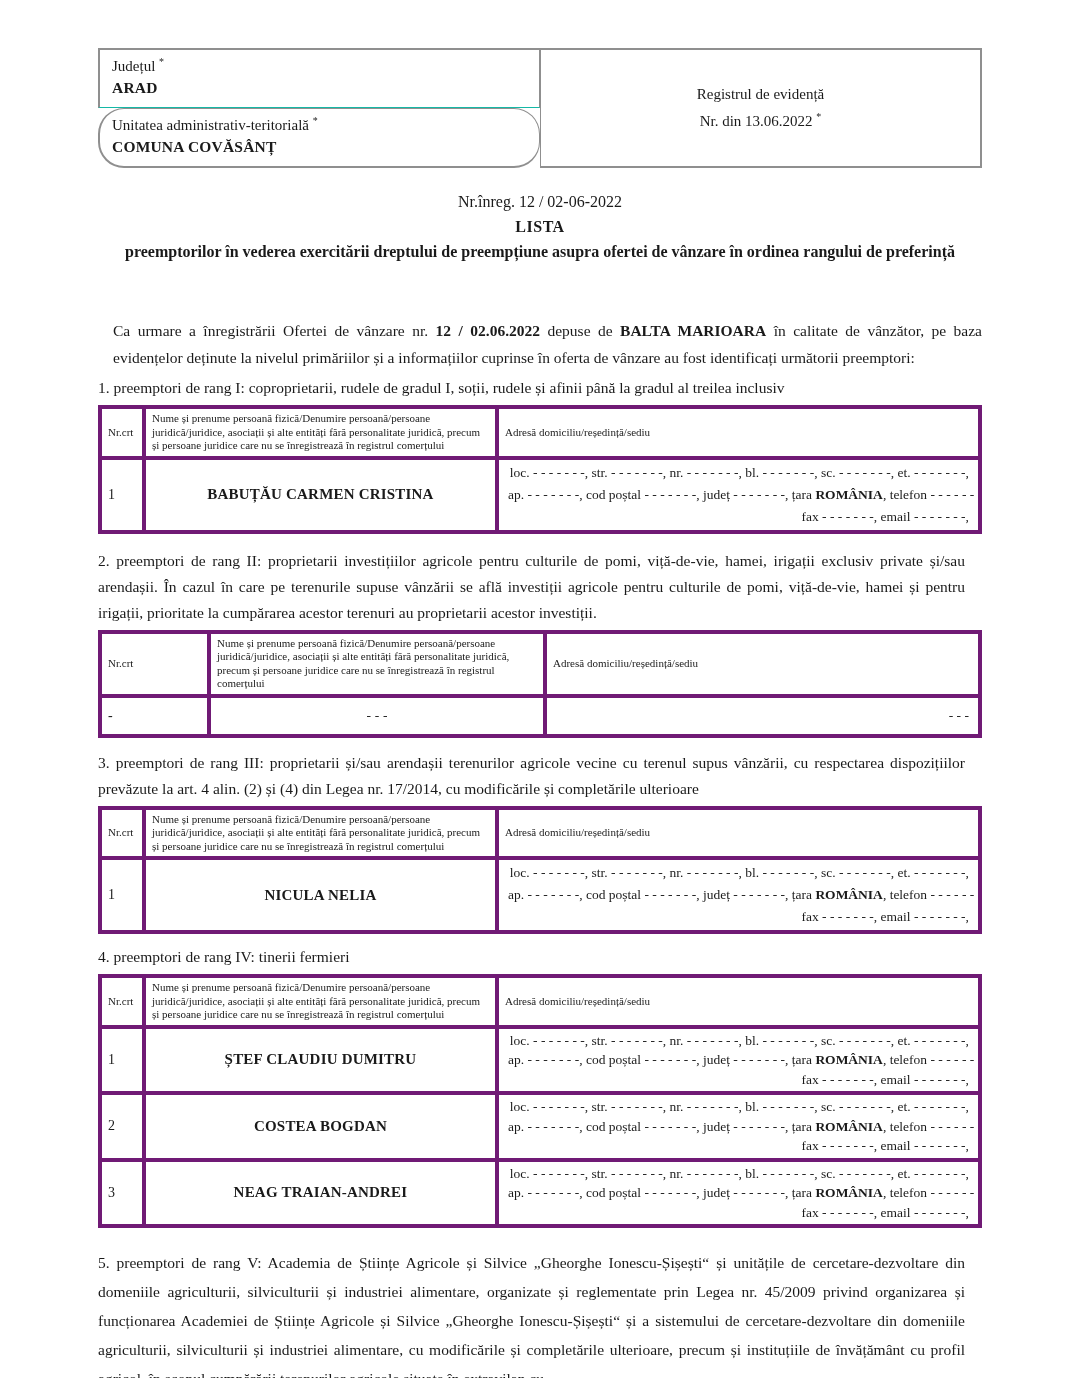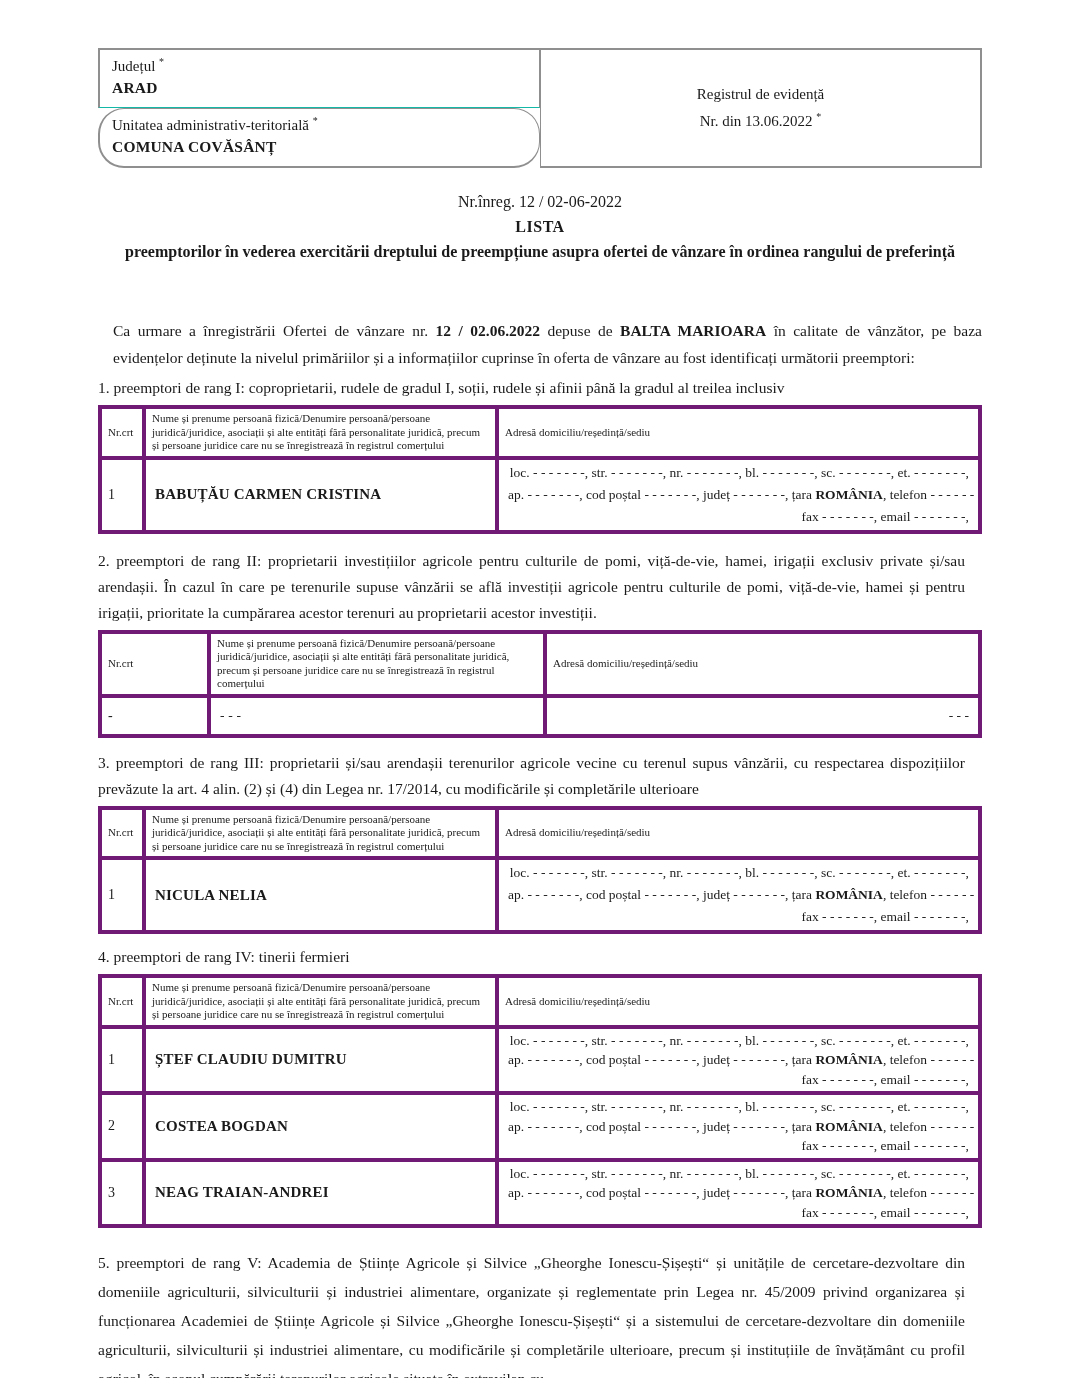--- a/index.html
+++ b/index.html
@@ -68,21 +68,21 @@
   table.preemptor-table thead th{
     font-weight:normal;
     font-size:11px;line-height:13.5px;
     text-align:left;
     padding:3px 6px;
     height:44px;
     border-bottom:2px solid #1c1c1c;
   }
   th.th-name{text-align:justify;}
   td.nr-cell{padding:2px 6px;font-size:14px;}
-  td.name-cell{padding:10px 9px;font-weight:bold;font-size:15px;letter-spacing:.2px;}
+  td.name-cell{padding:10px 9px;font-weight:bold;font-size:15px;letter-spacing:.2px;text-align:center;}
   td.addr-cell{padding:2px 9px;font-size:13.5px;line-height:22px;text-align:right;}
   table.standard td{height:71px;}
   table.standard col.c1{width:44px;}
   table.standard col.c2{width:353px;}
   table.compact col.c1{width:109px;}
   table.compact col.c2{width:336px;}
   table.compact td{height:30px;}
   table.compact td.name-cell,table.compact td.addr-cell{font-weight:normal;font-size:13.5px;}
   
   table.section-4 td{height:63px;}

